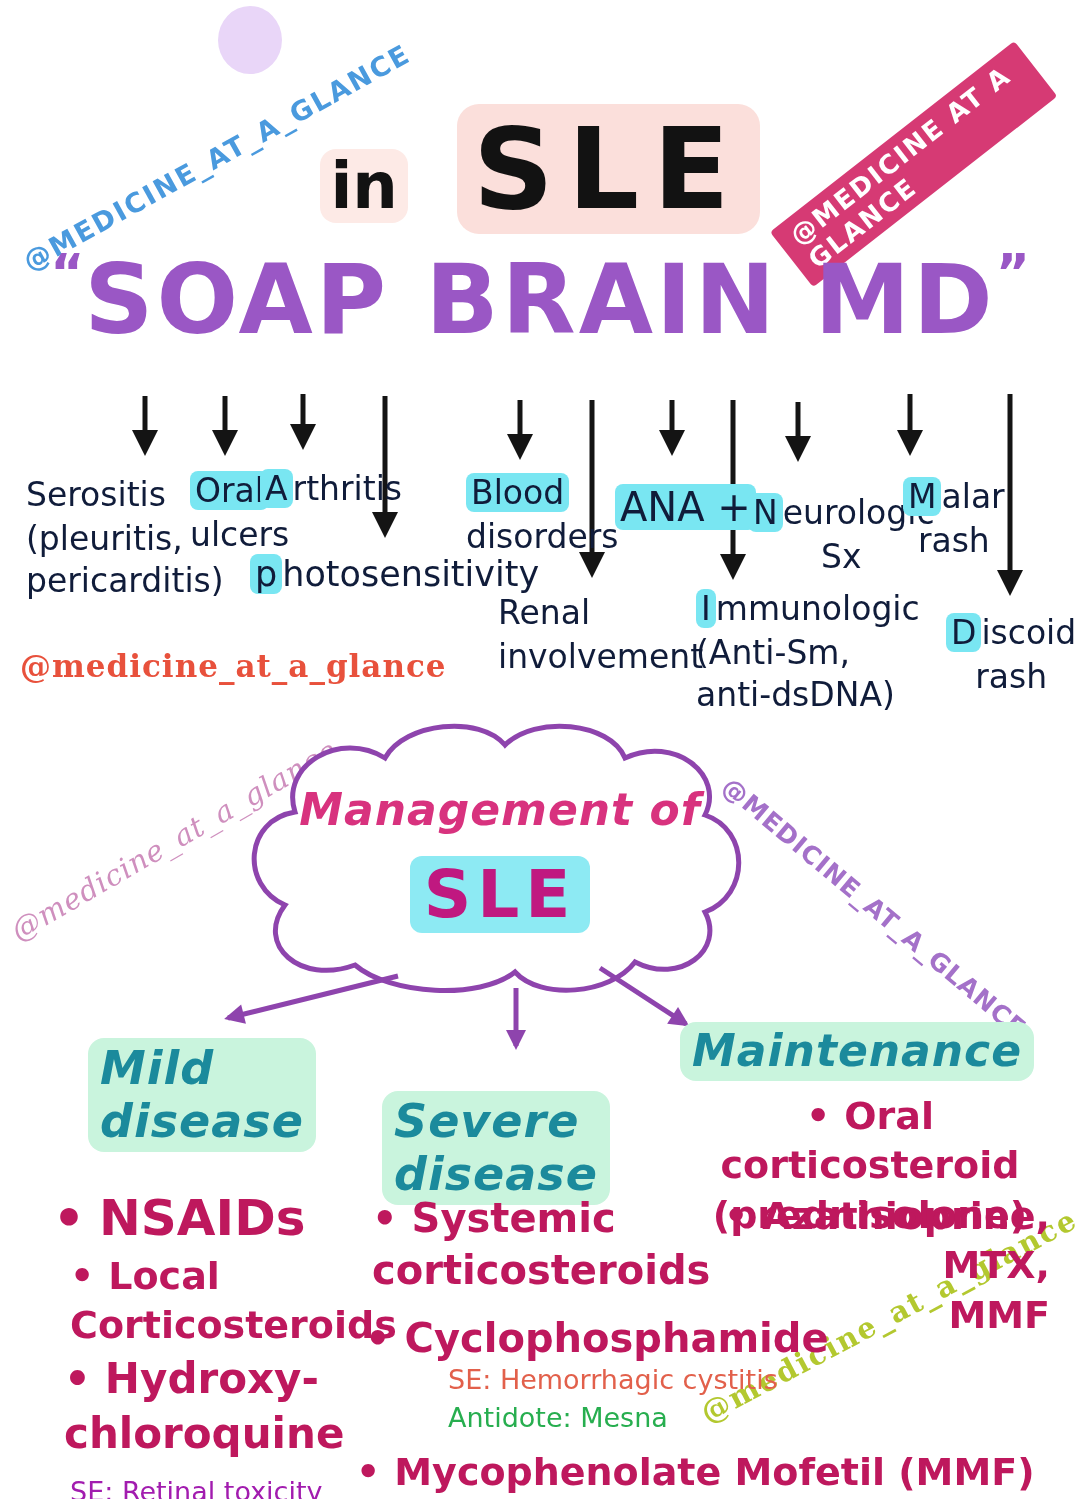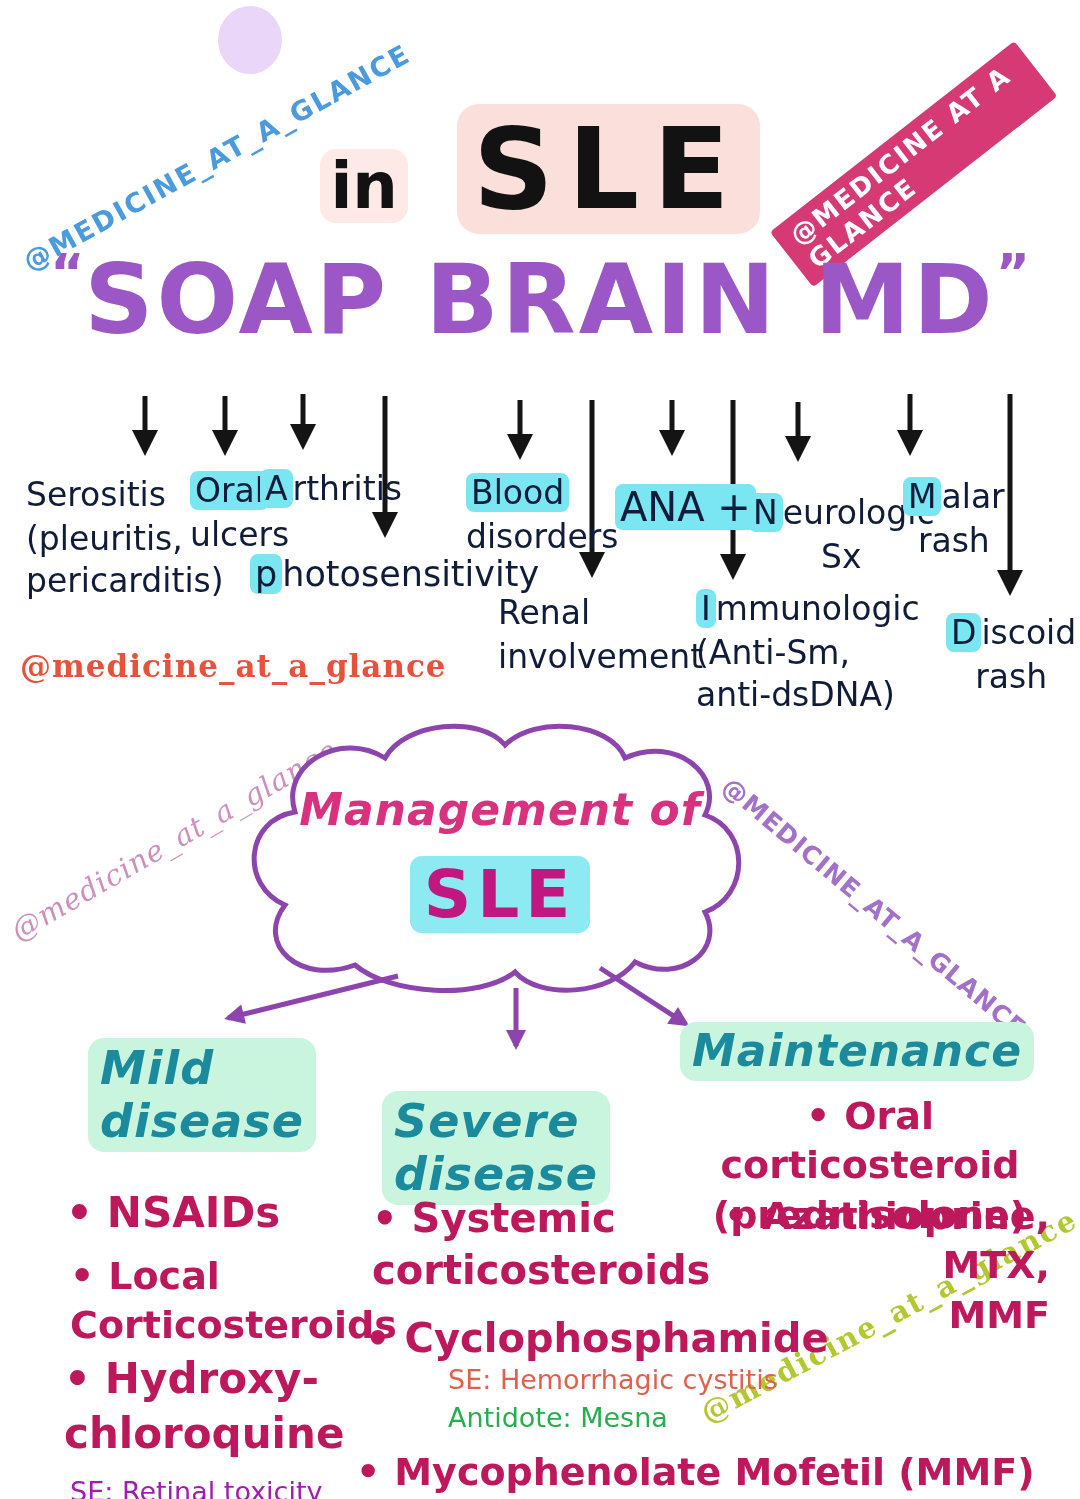--- a/index.html
+++ b/index.html
@@ -116,21 +116,21 @@
   }
   .h-mild   { left:88px;  top:1038px; width:220px; }
   .h-severe { left:382px; top:1055px; width:240px;margin-top:36px; }
   .h-maint  { left:680px; top:1022px; width:370px; }
   .h-maint .hl-mint { font-size:44px; }
 
   .mitem {
     position:absolute; z-index:3; color:#be185d; font-size:36px; line-height:1.3;font-weight:bold;
   }
   .mitem::before { content:"\2022"; margin-right:14px; }
-  .i-nsaids   { left:66px;  top:1186px; font-size:42px; }
+  .i-nsaids   { left:53px;  top:1186px; font-size:50px; }
   .i-local    { left:70px;  top:1252px; font-size:38px; }
   .i-hydroxy  { left:64px;  top:1352px; font-size:42px; }
   .i-systemic { left:372px; top:1192px; font-size:40px; }
   .i-cyclo    { left:365px; top:1312px; font-size:40px; }
   .i-mycomf   { left:356px; top:1448px; font-size:38px; }
   .i-oralcort { left:680px; top:1092px; font-size:38px; width:380px; text-align:center; }
   .i-aza      { left:680px; top:1192px; font-size:38px; width:370px; text-align:right; }
 
   .note { position:absolute; z-index:3; font-size:27px; }
   .n-retinal     { left:70px;  top:1448px; color:#a21caf;margin-top:28px; }

